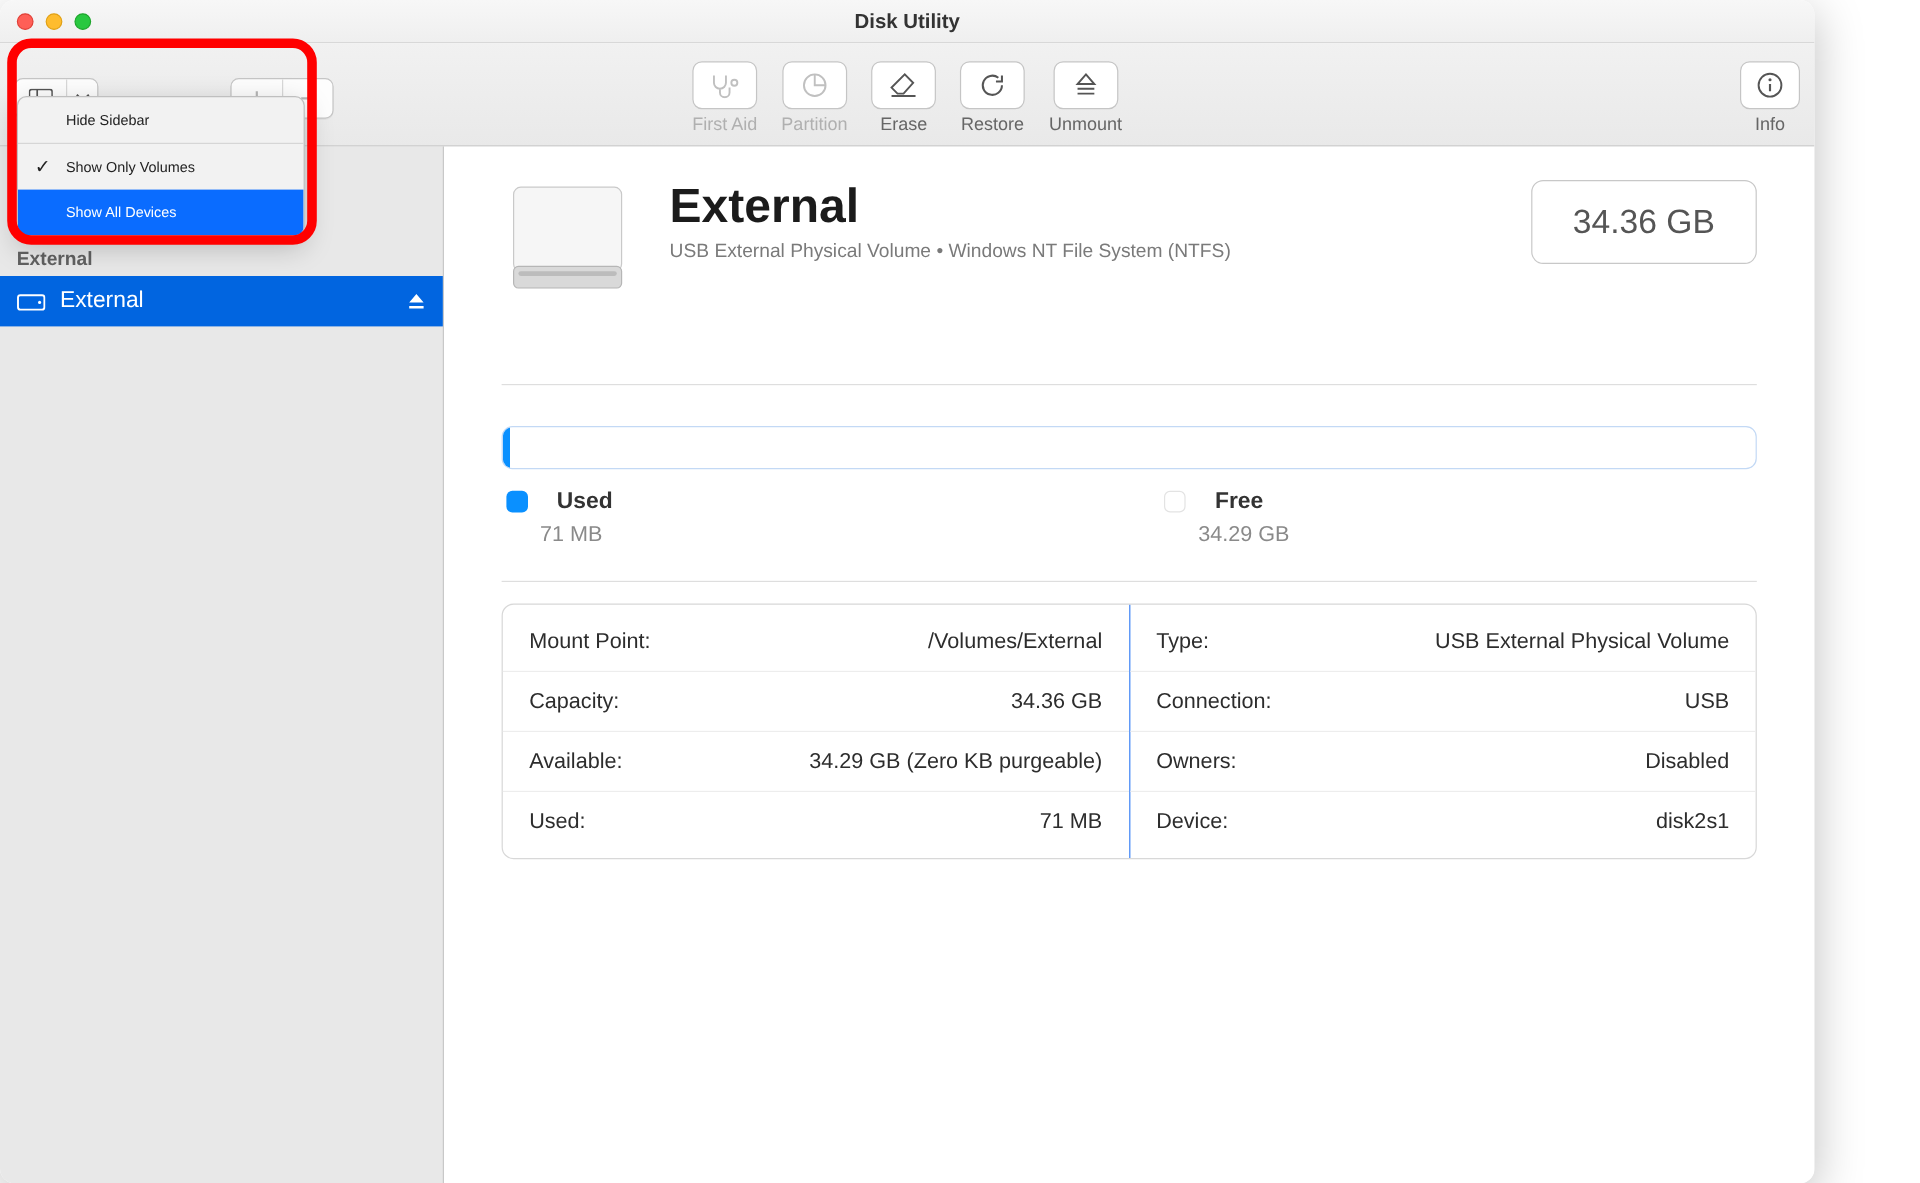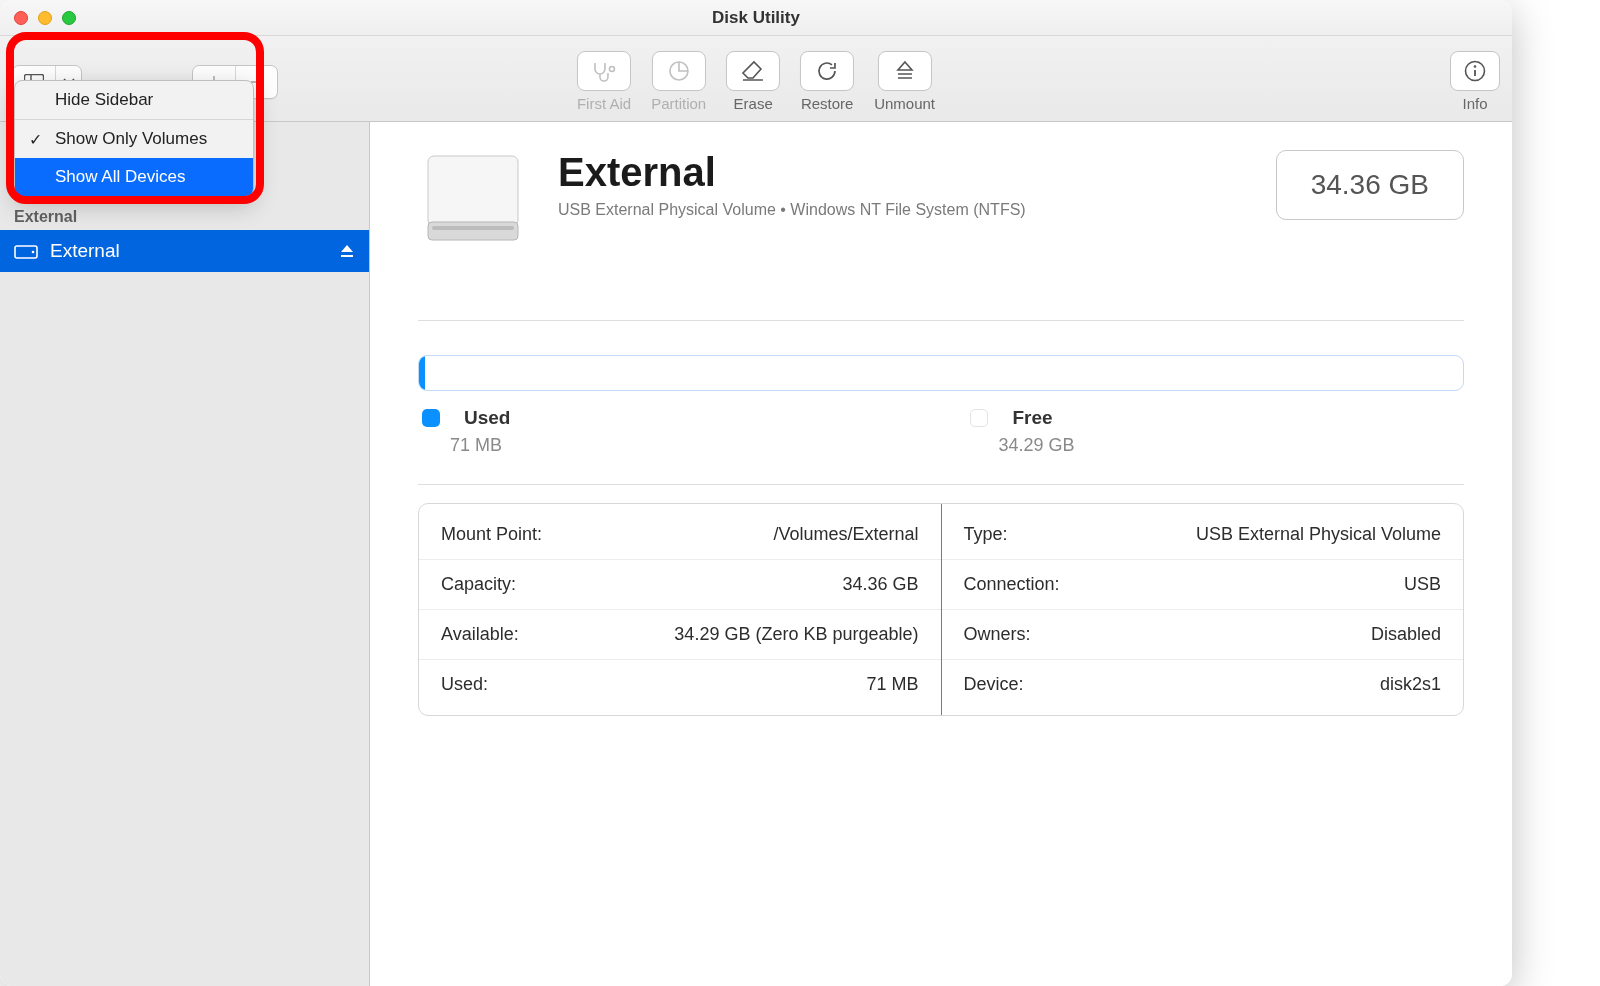--- a/index.html
+++ b/index.html
@@ -67,21 +67,21 @@
 
   .details { border:1px solid #d8d8d8; border-radius:10px; display:flex; margin-top:18px;align-items:center; }
   .col { flex:1; padding:6px 0; }
   .col + .col { border-left:1px solid #3b82f6; }
   .row { display:flex; justify-content:space-between; padding:14px 22px; font-size:18px; color:#2d2d2d; }
   .row + .row { border-top:1px solid #ededed; }
   .row .rv { color:#2d2d2d; }
 
   
   .dropdown { position:absolute; left:14px; top:80px; width:240px; background:#f2f2f2; border:1px solid #bfbfbf; border-radius:8px; box-shadow:0 8px 24px rgba(0,0,0,0.22); overflow:hidden; z-index:50; }
-  .dd-item { height:38px; display:flex; align-items:center; padding:0 14px 0 40px; font-size:17px; color:#222; position:relative; }
+  .dd-item { height:38px; display:flex; align-items:center; padding:0 14px 0 40px; font-size:12px; color:#222; position:relative; }
   .dd-item + .dd-item { }
   .dd-sep { height:1px; background:#d6d6d6; margin:0; }
   .dd-item.checked::before { content:"✓"; position:absolute; left:14px; font-size:16px; color:#222; }
   .dd-item.sel { background:#0a6cff; color:#fff; }
 
   
   .redbox { position:absolute; left:6px; top:32px; width:258px; height:172px; border:8px solid #ff0000; border-radius:20px; z-index:60; pointer-events:none; }
 
   svg { display:block; }
 </style>

